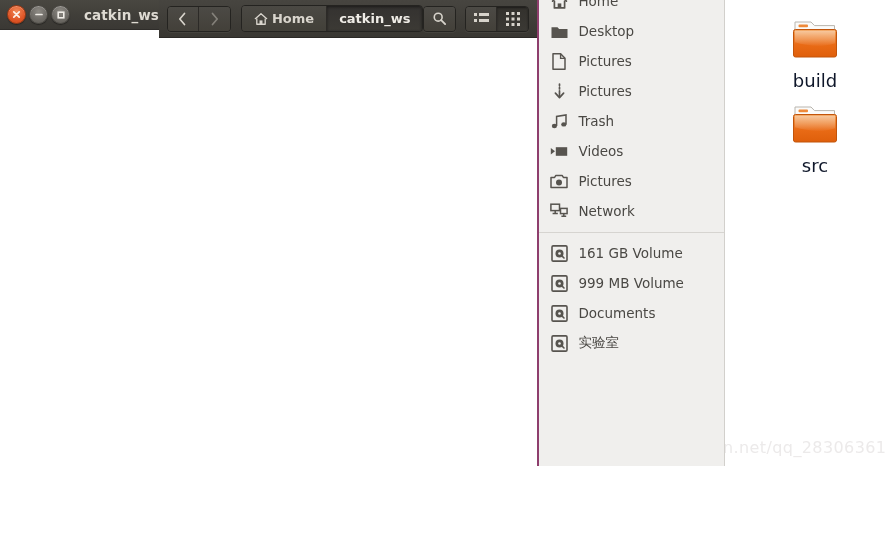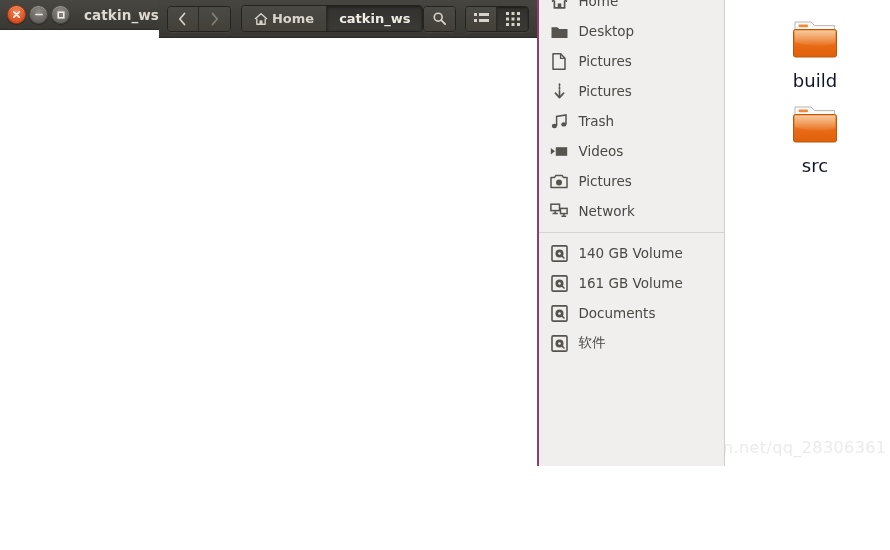--- a/index.html
+++ b/index.html
@@ -411,70 +411,70 @@
               <path d="M5.2 7.6 v2.6 M2.6 10.4 h5.2" stroke="#57544f" stroke-width="1.5"></path>
               <rect x="10.5" y="5.4" width="6.6" height="5.2" fill="none" stroke="#57544f" stroke-width="1.5"></rect>
               <path d="M13.8 10.6 v2.4 M11.4 13.2 h4.8" stroke="#57544f" stroke-width="1.5"></path>
             </svg>
           </span>
           <span class="side-label">Network</span>
         </div>
 
         <div class="side-sep"></div>
 
+
         <div class="side-item">
           <span class="side-icon">
             <svg width="17" height="17" viewBox="0 0 17 17">
               <rect x="1" y="0.9" width="15" height="15.2" rx="1.2" fill="none" stroke="#57544f" stroke-width="1.6"></rect>
               <circle cx="8.5" cy="8.5" r="4" fill="#57544f"></circle>
               <path d="M9.6 9.6 L13 13" stroke="#57544f" stroke-width="1.6" stroke-linecap="round"></path>
               <circle cx="8.5" cy="8.5" r="1.3" fill="#f0efed"></circle>
             </svg>
           </span>
-          <span class="side-label">140 GB Volume</span>
+          <span class="side-label">161 GB Volume</span>
         </div>
 
         <div class="side-item">
           <span class="side-icon">
             <svg width="17" height="17" viewBox="0 0 17 17">
               <rect x="1" y="0.9" width="15" height="15.2" rx="1.2" fill="none" stroke="#57544f" stroke-width="1.6"></rect>
               <circle cx="8.5" cy="8.5" r="4" fill="#57544f"></circle>
               <path d="M9.6 9.6 L13 13" stroke="#57544f" stroke-width="1.6" stroke-linecap="round"></path>
               <circle cx="8.5" cy="8.5" r="1.3" fill="#f0efed"></circle>
             </svg>
           </span>
-          <span class="side-label">161 GB Volume</span>
-        </div>
-
+          <span class="side-label">999 MB Volume</span>
+        </div>
 
         <div class="side-item">
           <span class="side-icon">
             <svg width="17" height="17" viewBox="0 0 17 17">
               <rect x="1" y="0.9" width="15" height="15.2" rx="1.2" fill="none" stroke="#57544f" stroke-width="1.6"></rect>
               <circle cx="8.5" cy="8.5" r="4" fill="#57544f"></circle>
               <path d="M9.6 9.6 L13 13" stroke="#57544f" stroke-width="1.6" stroke-linecap="round"></path>
               <circle cx="8.5" cy="8.5" r="1.3" fill="#f0efed"></circle>
             </svg>
           </span>
           <span class="side-label">Documents</span>
         </div>
 
 
-
         <div class="side-item">
           <span class="side-icon">
             <svg width="17" height="17" viewBox="0 0 17 17">
               <rect x="1" y="0.9" width="15" height="15.2" rx="1.2" fill="none" stroke="#57544f" stroke-width="1.6"></rect>
               <circle cx="8.5" cy="8.5" r="4" fill="#57544f"></circle>
               <path d="M9.6 9.6 L13 13" stroke="#57544f" stroke-width="1.6" stroke-linecap="round"></path>
               <circle cx="8.5" cy="8.5" r="1.3" fill="#f0efed"></circle>
             </svg>
           </span>
-          <span class="side-label">软件</span>
-        </div>
+          <span class="side-label">实验室</span>
+        </div>
+
 
       </div>
     </div>
 
     <div id="content">
       <div id="icon-grid">
 
         <div class="file-item">
           <span>
             <svg width="46" height="42" viewBox="0 0 46 42">

